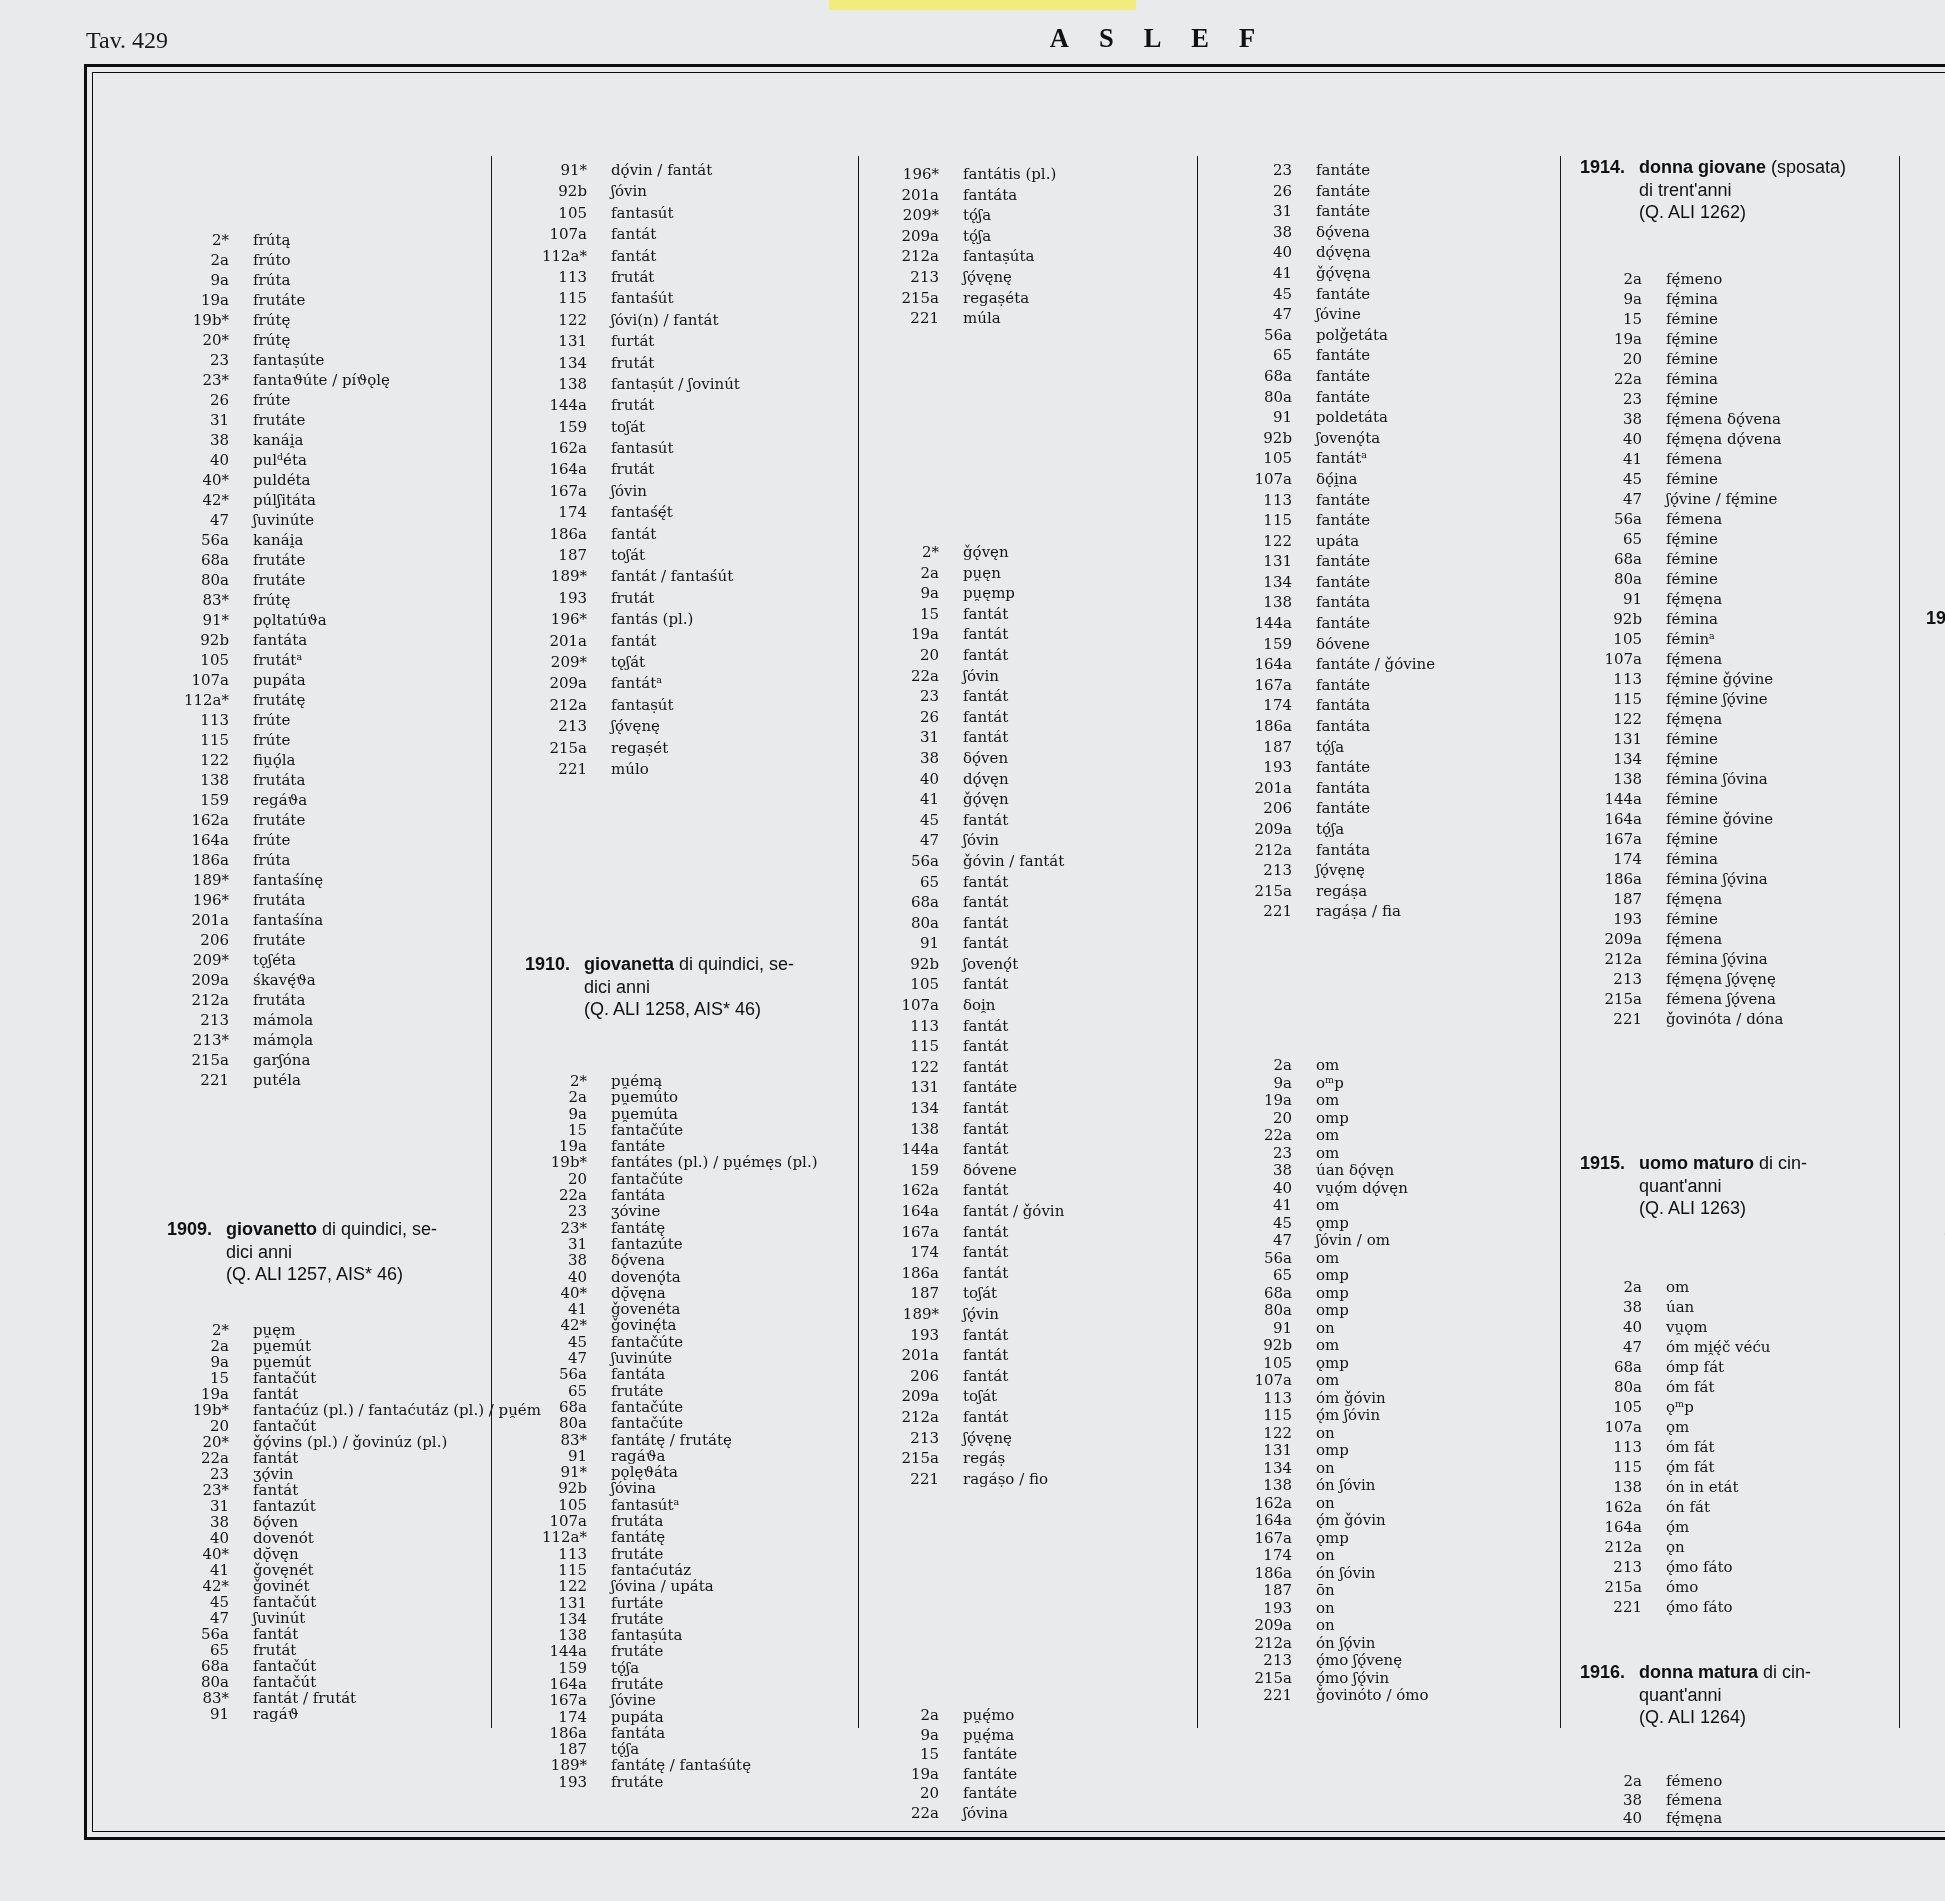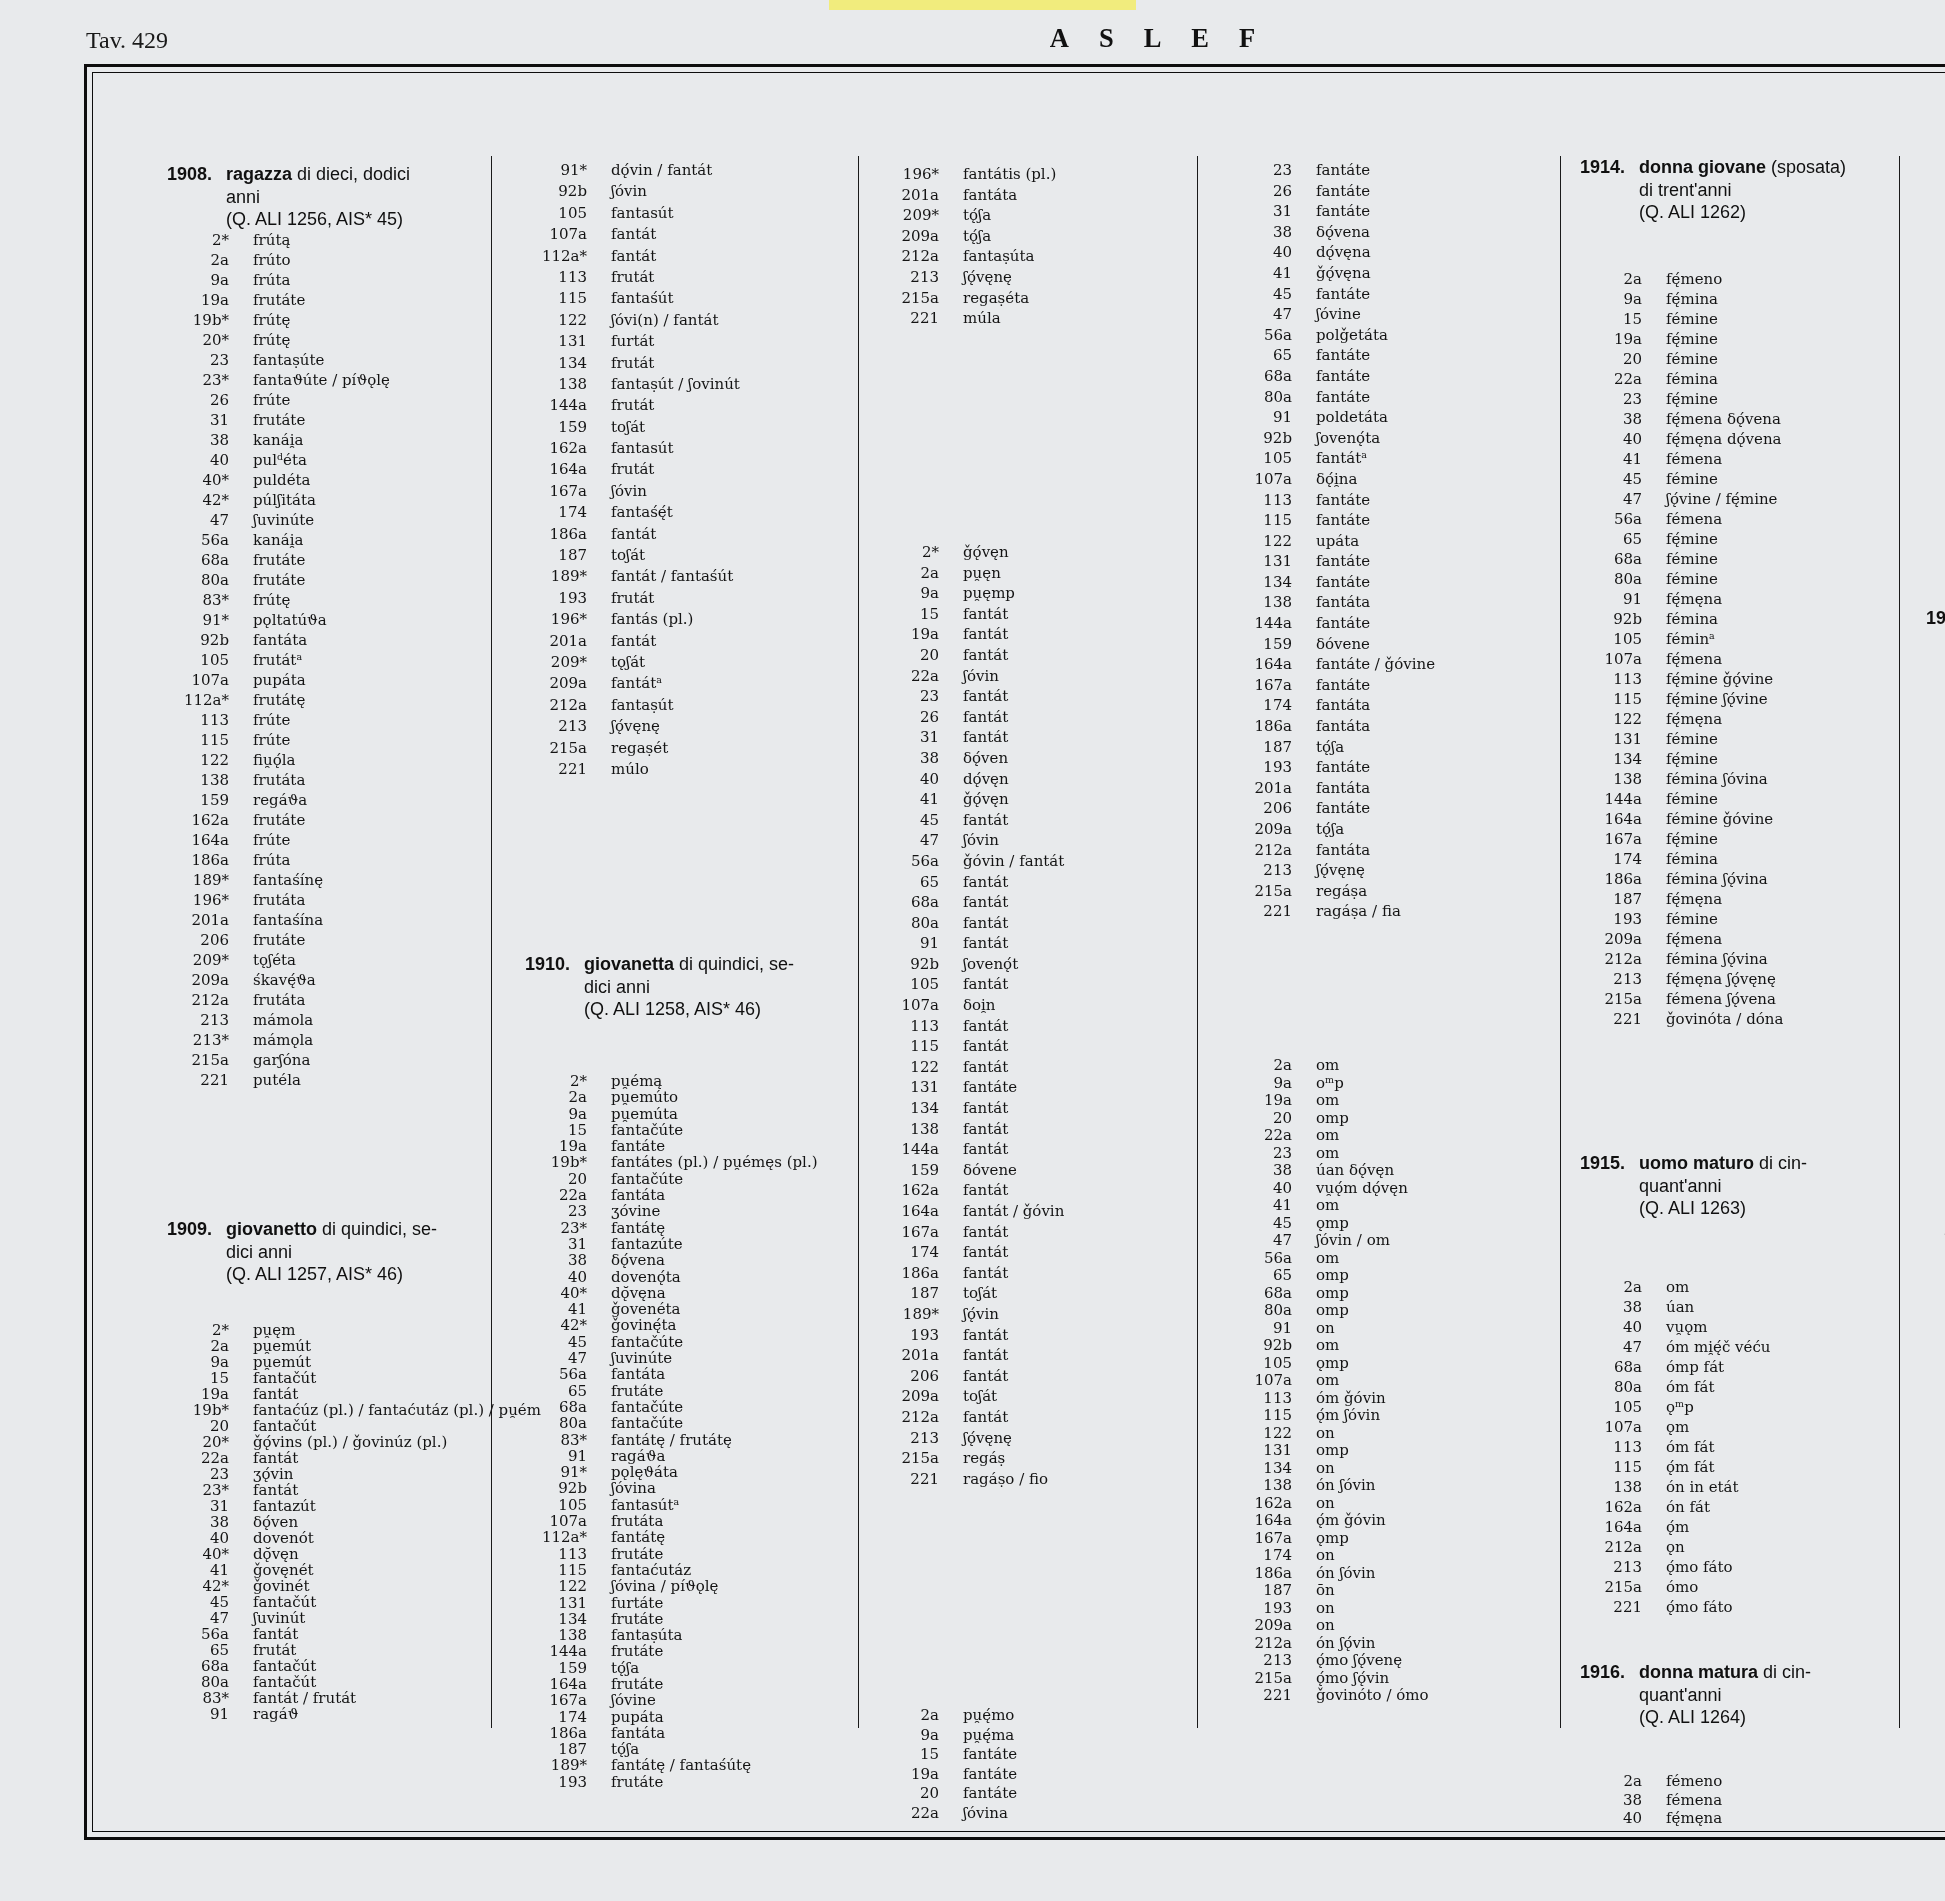--- a/index.html
+++ b/index.html
@@ -36,28 +36,20 @@
   <div id="tav-label">Tav. 429</div>
   <div id="atlas-title">ASLEF</div>
   <div id="frame-outer">
     <div id="frame-inner"></div>
   </div>
   <div class="rule" id="rule-1"></div>
   <div class="rule" id="rule-2"></div>
   <div class="rule" id="rule-3"></div>
   <div class="rule" id="rule-4"></div>
   <div class="rule" id="rule-5"></div>
-<div class="sec-header" style="left: 167px; top: 163px; width: 323px;">
-      <span class="sec-num">1908.</span>
-      <div>
-        <div class="sec-line"><b>ragazza</b><span> di dieci, dodici</span></div>
-        <div class="sec-line"><span>anni</span></div>
-        <div class="sec-line"><span>(Q. ALI 1256, AIS* 45)</span></div>
-      </div>
-    </div>
     <div class="list-block" style="left: 167px; top: 233px; width: 323px;">
       <div class="row" style="height: 20px;">
         <span class="code">2*</span>
         <span class="form">frútą</span>
       </div>
       <div class="row" style="height: 20px;">
         <span class="code">2a</span>
         <span class="form">frúto</span>
       </div>
       <div class="row" style="height: 20px;">
@@ -581,21 +573,21 @@
       <div class="row" style="height: 16.3px;">
         <span class="code">113</span>
         <span class="form">frutáte</span>
       </div>
       <div class="row" style="height: 16.3px;">
         <span class="code">115</span>
         <span class="form">fantaćutáz</span>
       </div>
       <div class="row" style="height: 16.3px;">
         <span class="code">122</span>
-        <span class="form">ʃóvina / píϑǫlę</span>
+        <span class="form">ʃóvina / upáta</span>
       </div>
       <div class="row" style="height: 16.3px;">
         <span class="code">131</span>
         <span class="form">furtáte</span>
       </div>
       <div class="row" style="height: 16.3px;">
         <span class="code">134</span>
         <span class="form">frutáte</span>
       </div>
       <div class="row" style="height: 16.3px;">

